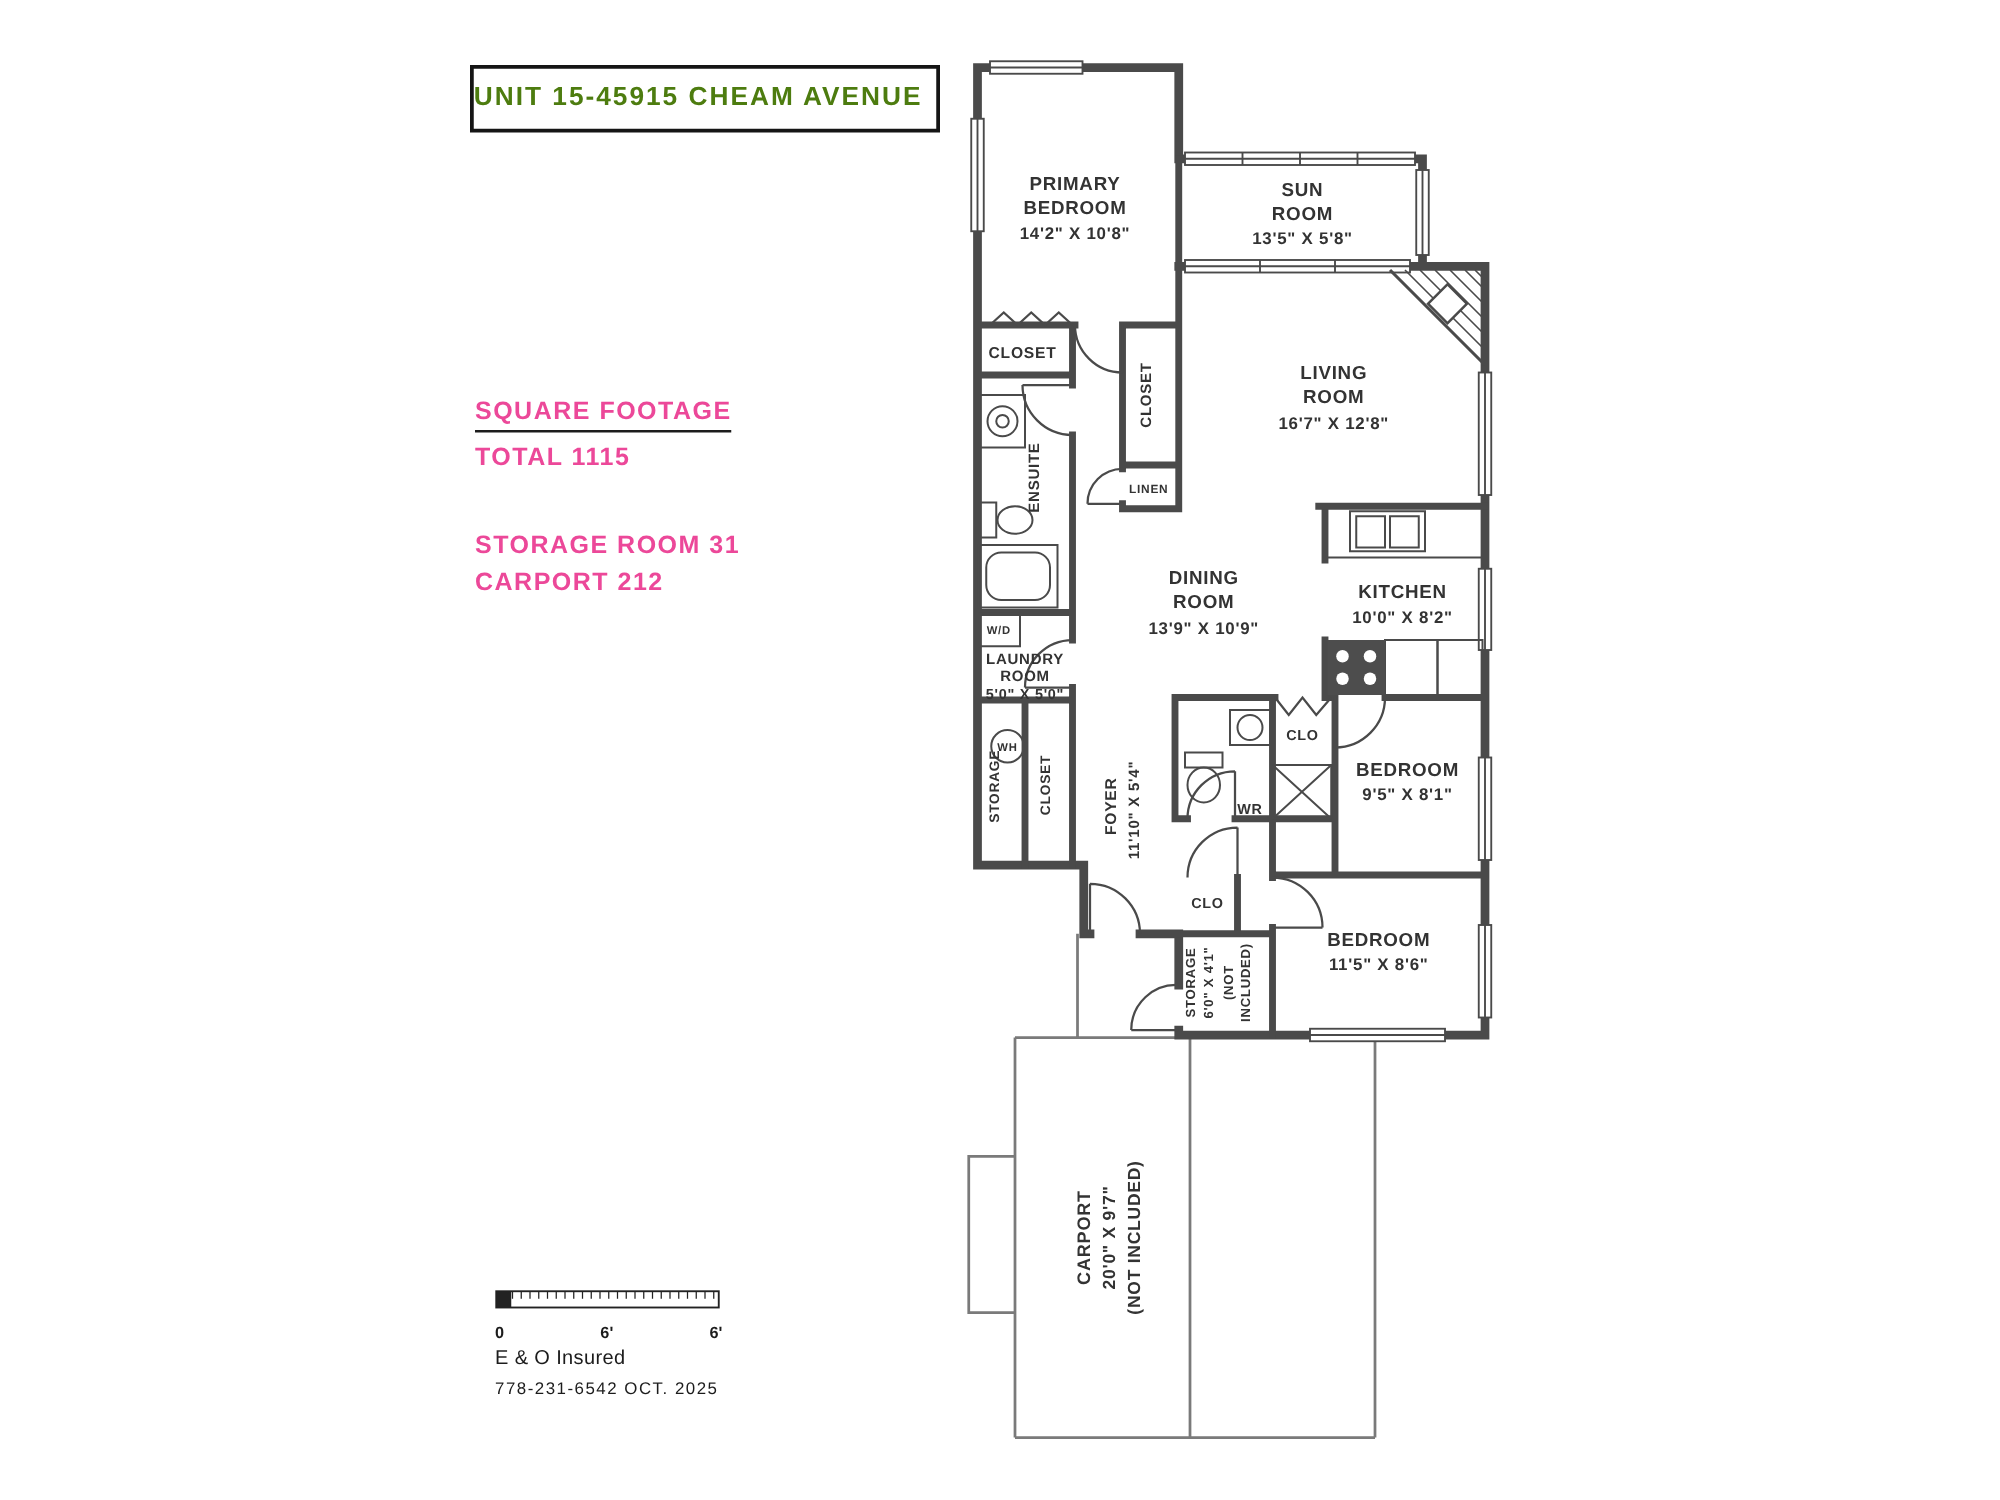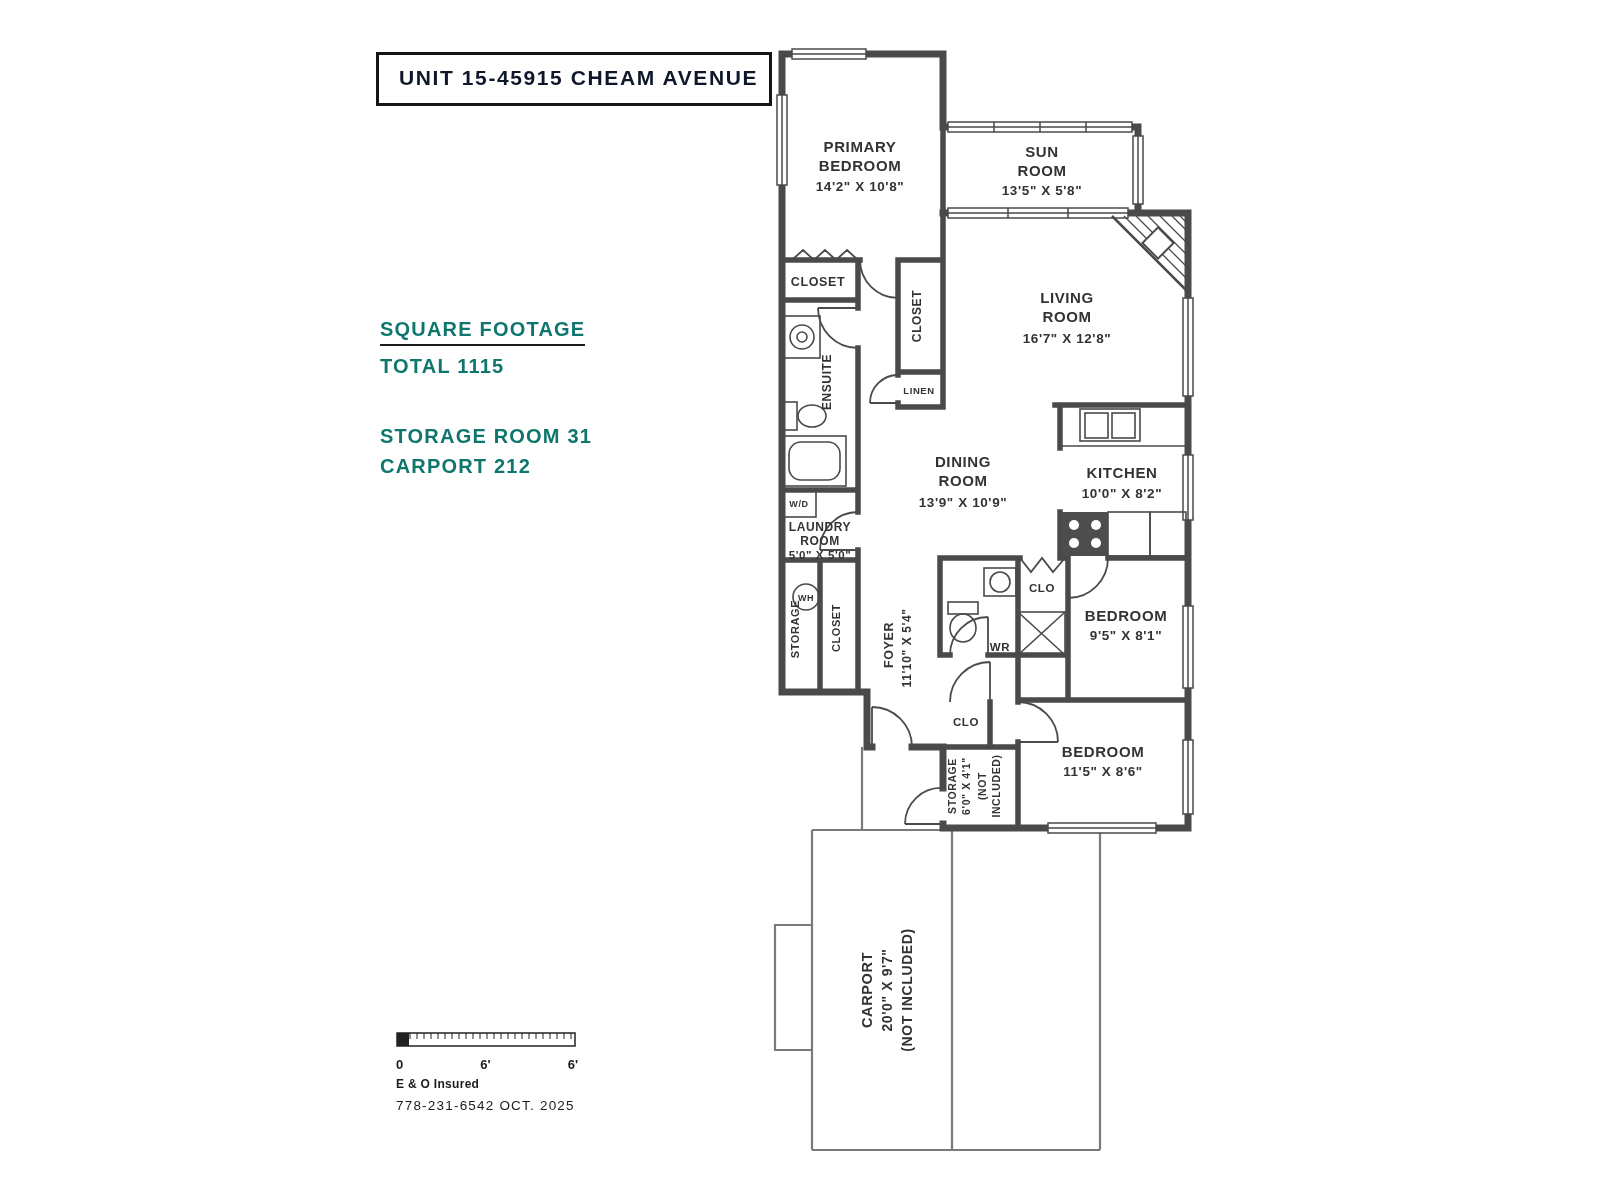--- a/index.html
+++ b/index.html
@@ -1,31 +1,31 @@
 <!DOCTYPE html>
 <html><head>
 <meta charset="utf-8">
 <style>
   html,body{margin:0;padding:0;background:#ffffff;}
   .canvas{position:relative;width:1600px;height:1200px;background:#fff;overflow:hidden;
           font-family:"Liberation Sans","DejaVu Sans",sans-serif;color:#222;}
   .titlebox{position:absolute;left:376px;top:52px;width:358px;border:3px solid #151515;
-            padding:8px 12px 10px 20px;font-size:21px;font-weight:700;letter-spacing:1.6px;
-            line-height:1.45;color:#0f172a;white-space:nowrap;}
+            padding:8px 12px 10px 0;font-size:21px;font-weight:700;letter-spacing:1.6px;
+            line-height:1.45;color:#4d7c0f;white-space:nowrap;}
   .summary{position:absolute;left:380px;top:318px;font-size:20px;font-weight:700;
-           letter-spacing:1.2px;color:#0f766e;}
+           letter-spacing:1.2px;color:#ec4899;}
   .summary .heading{display:inline-block;border-bottom:2.5px solid #1c1c1c;padding-bottom:3px;}
   .summary .total{margin-top:9px;}
   .summary .row2{margin-top:47px;}
   .summary .row3{margin-top:7px;}
   .legend{position:absolute;left:396px;top:1032px;width:320px;color:#1c1c1c;}
   .legend .ticklabels{display:flex;justify-content:space-between;width:182px;
                       font-size:13px;font-weight:700;margin-top:1px;}
   .legend .disc{margin-top:9px;font-size:12.5px;font-weight:700;letter-spacing:.4px;line-height:1.35;}
-  .legend .eo{font-size:12px;font-weight:700;margin-top:5px;letter-spacing:.3px;}
+  .legend .eo{font-size:16px;font-weight:400;margin-top:5px;letter-spacing:.3px;}
   .legend .phone{font-size:13.5px;font-weight:400;letter-spacing:1.2px;margin-top:7px;}
   svg.plan{position:absolute;left:0;top:0;}
 </style>
 </head>
 <body>
 
 <div class="canvas">
 
   <div class="titlebox">
     <div>UNIT 15-45915 CHEAM AVENUE</div>

